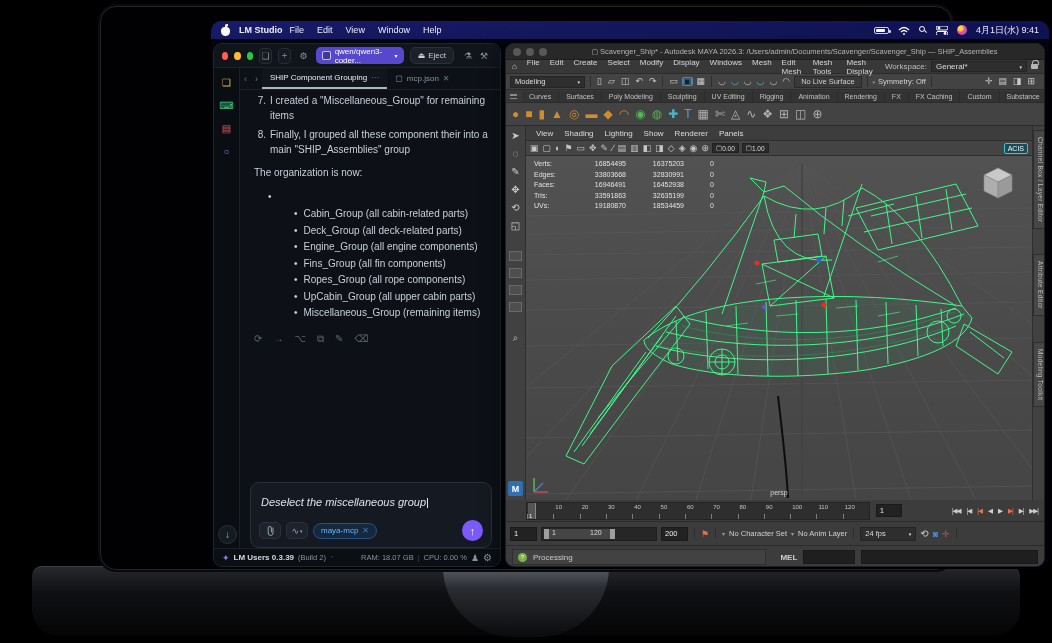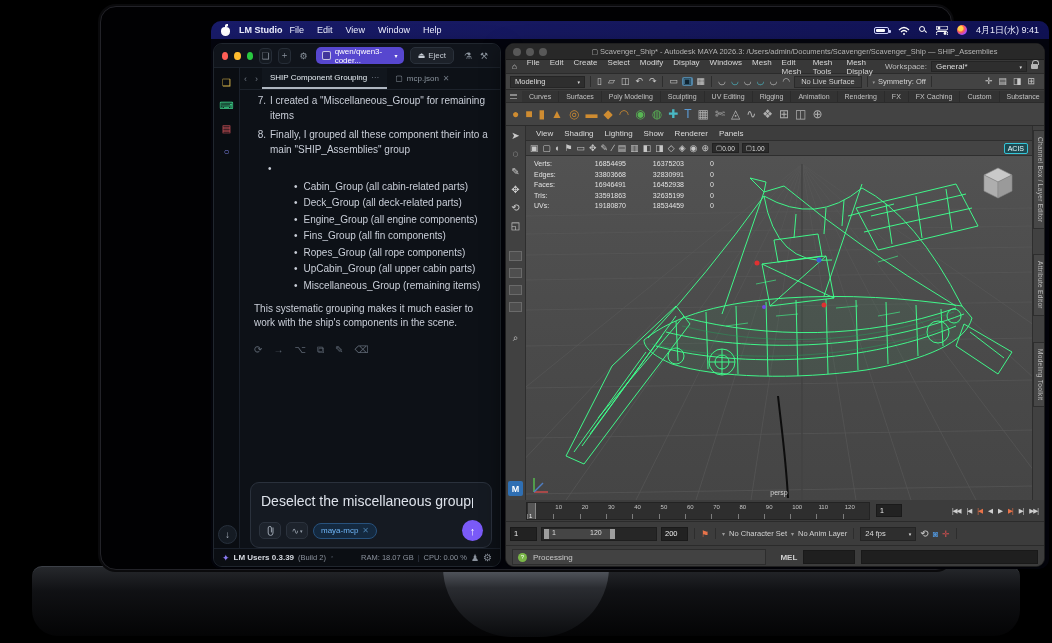--- a/index.html
+++ b/index.html
@@ -67,21 +67,21 @@
     color:#c9ced8;font-size:10px;line-height:14.5px;padding:4px 12px 0 14px;}
   .olitem{display:flex;gap:4px;margin-bottom:5px;}
   .olitem .num{flex:0 0 12px;text-align:right;}
   .lm-chat p{margin:9px 0;}
   .b1{display:flex;gap:6px;padding-left:14px;margin-bottom:3px;}
   .b2{display:flex;gap:6px;padding-left:40px;margin-bottom:2.5px;line-height:14px;}
   .dot{flex:0 0 auto;}
   .msg-actions{display:flex;gap:11px;color:#5d6672;font-size:10px;margin-top:12px;}
   .lm-input{position:absolute;left:36px;top:438px;width:242px;height:66px;background:#151a22;
     border:1px solid #2a313c;border-radius:9px;padding:9px 10px 6px;}
-  .lm-input .txt{color:#dde2ea;font-size:14px;}
+  .lm-input .txt{color:#dde2ea;font-size:11px;font-style:italic;}
   .caret{display:inline-block;width:1px;height:10px;background:#dfe5ee;vertical-align:-2px;margin-left:1px;}
   .input-row{position:absolute;left:8px;right:8px;bottom:6px;display:flex;align-items:center;gap:5px;}
   .in-btn{width:22px;height:17px;background:#1d232c;border:1px solid #2b323d;border-radius:5px;color:#9aa3ae;
     font-size:9px;display:flex;align-items:center;justify-content:center;gap:1px;}
   .chip{height:16px;background:#14293f;border:1px solid #27517c;border-radius:8px;color:#6fb5f7;
     font-size:8px;display:flex;align-items:center;gap:4px;padding:0 7px;}
   .send{margin-left:auto;width:21px;height:21px;border-radius:50%;background:#7a5af8;color:#fff;
     font-size:11px;display:flex;align-items:center;justify-content:center;}
   .lm-status{position:absolute;left:0;right:0;bottom:0;height:18px;background:#0b0e13;border-top:1px solid #1a202a;
     display:flex;align-items:center;padding:0 8px;font-size:7.5px;color:#8a919c;gap:4px;}
@@ -264,20 +264,21 @@
         <div>
               <div class="olitem">
             <span class="num">7.</span>
                 <span>I created a "Miscellaneous_Group" for remaining items</span>
           </div>
               <div class="olitem">
             <span class="num">8.</span>
                 <span>Finally, I grouped all these component their into a main "SHIP_Assemblies" group</span>
           </div>
             </div>
+        <p>The organization is now:</p>
         <div class="b1">
               <span class="dot">•</span>
             </div>
         <div>
               <div class="b2">
                 <span class="dot">•</span>
                 <span>Cabin_Group (all cabin-related parts)</span>
               </div>
               <div class="b2">
                 <span class="dot">•</span>
@@ -297,21 +298,20 @@
               </div>
               <div class="b2">
                 <span class="dot">•</span>
                 <span>UpCabin_Group (all upper cabin parts)</span>
               </div>
               <div class="b2">
                 <span class="dot">•</span>
                 <span>Miscellaneous_Group (remaining items)</span>
               </div>
             </div>
-        <p>This systematic grouping makes it much easier to work with the ship's components in the scene.</p>
         <div class="msg-actions">
               <span class="act">⟳</span>
               <span class="act">→</span>
               <span class="act">⌥</span>
               <span class="act">⧉</span>
               <span class="act">✎</span>
               <span class="act">⌫</span>
             </div>
       </div>
 

